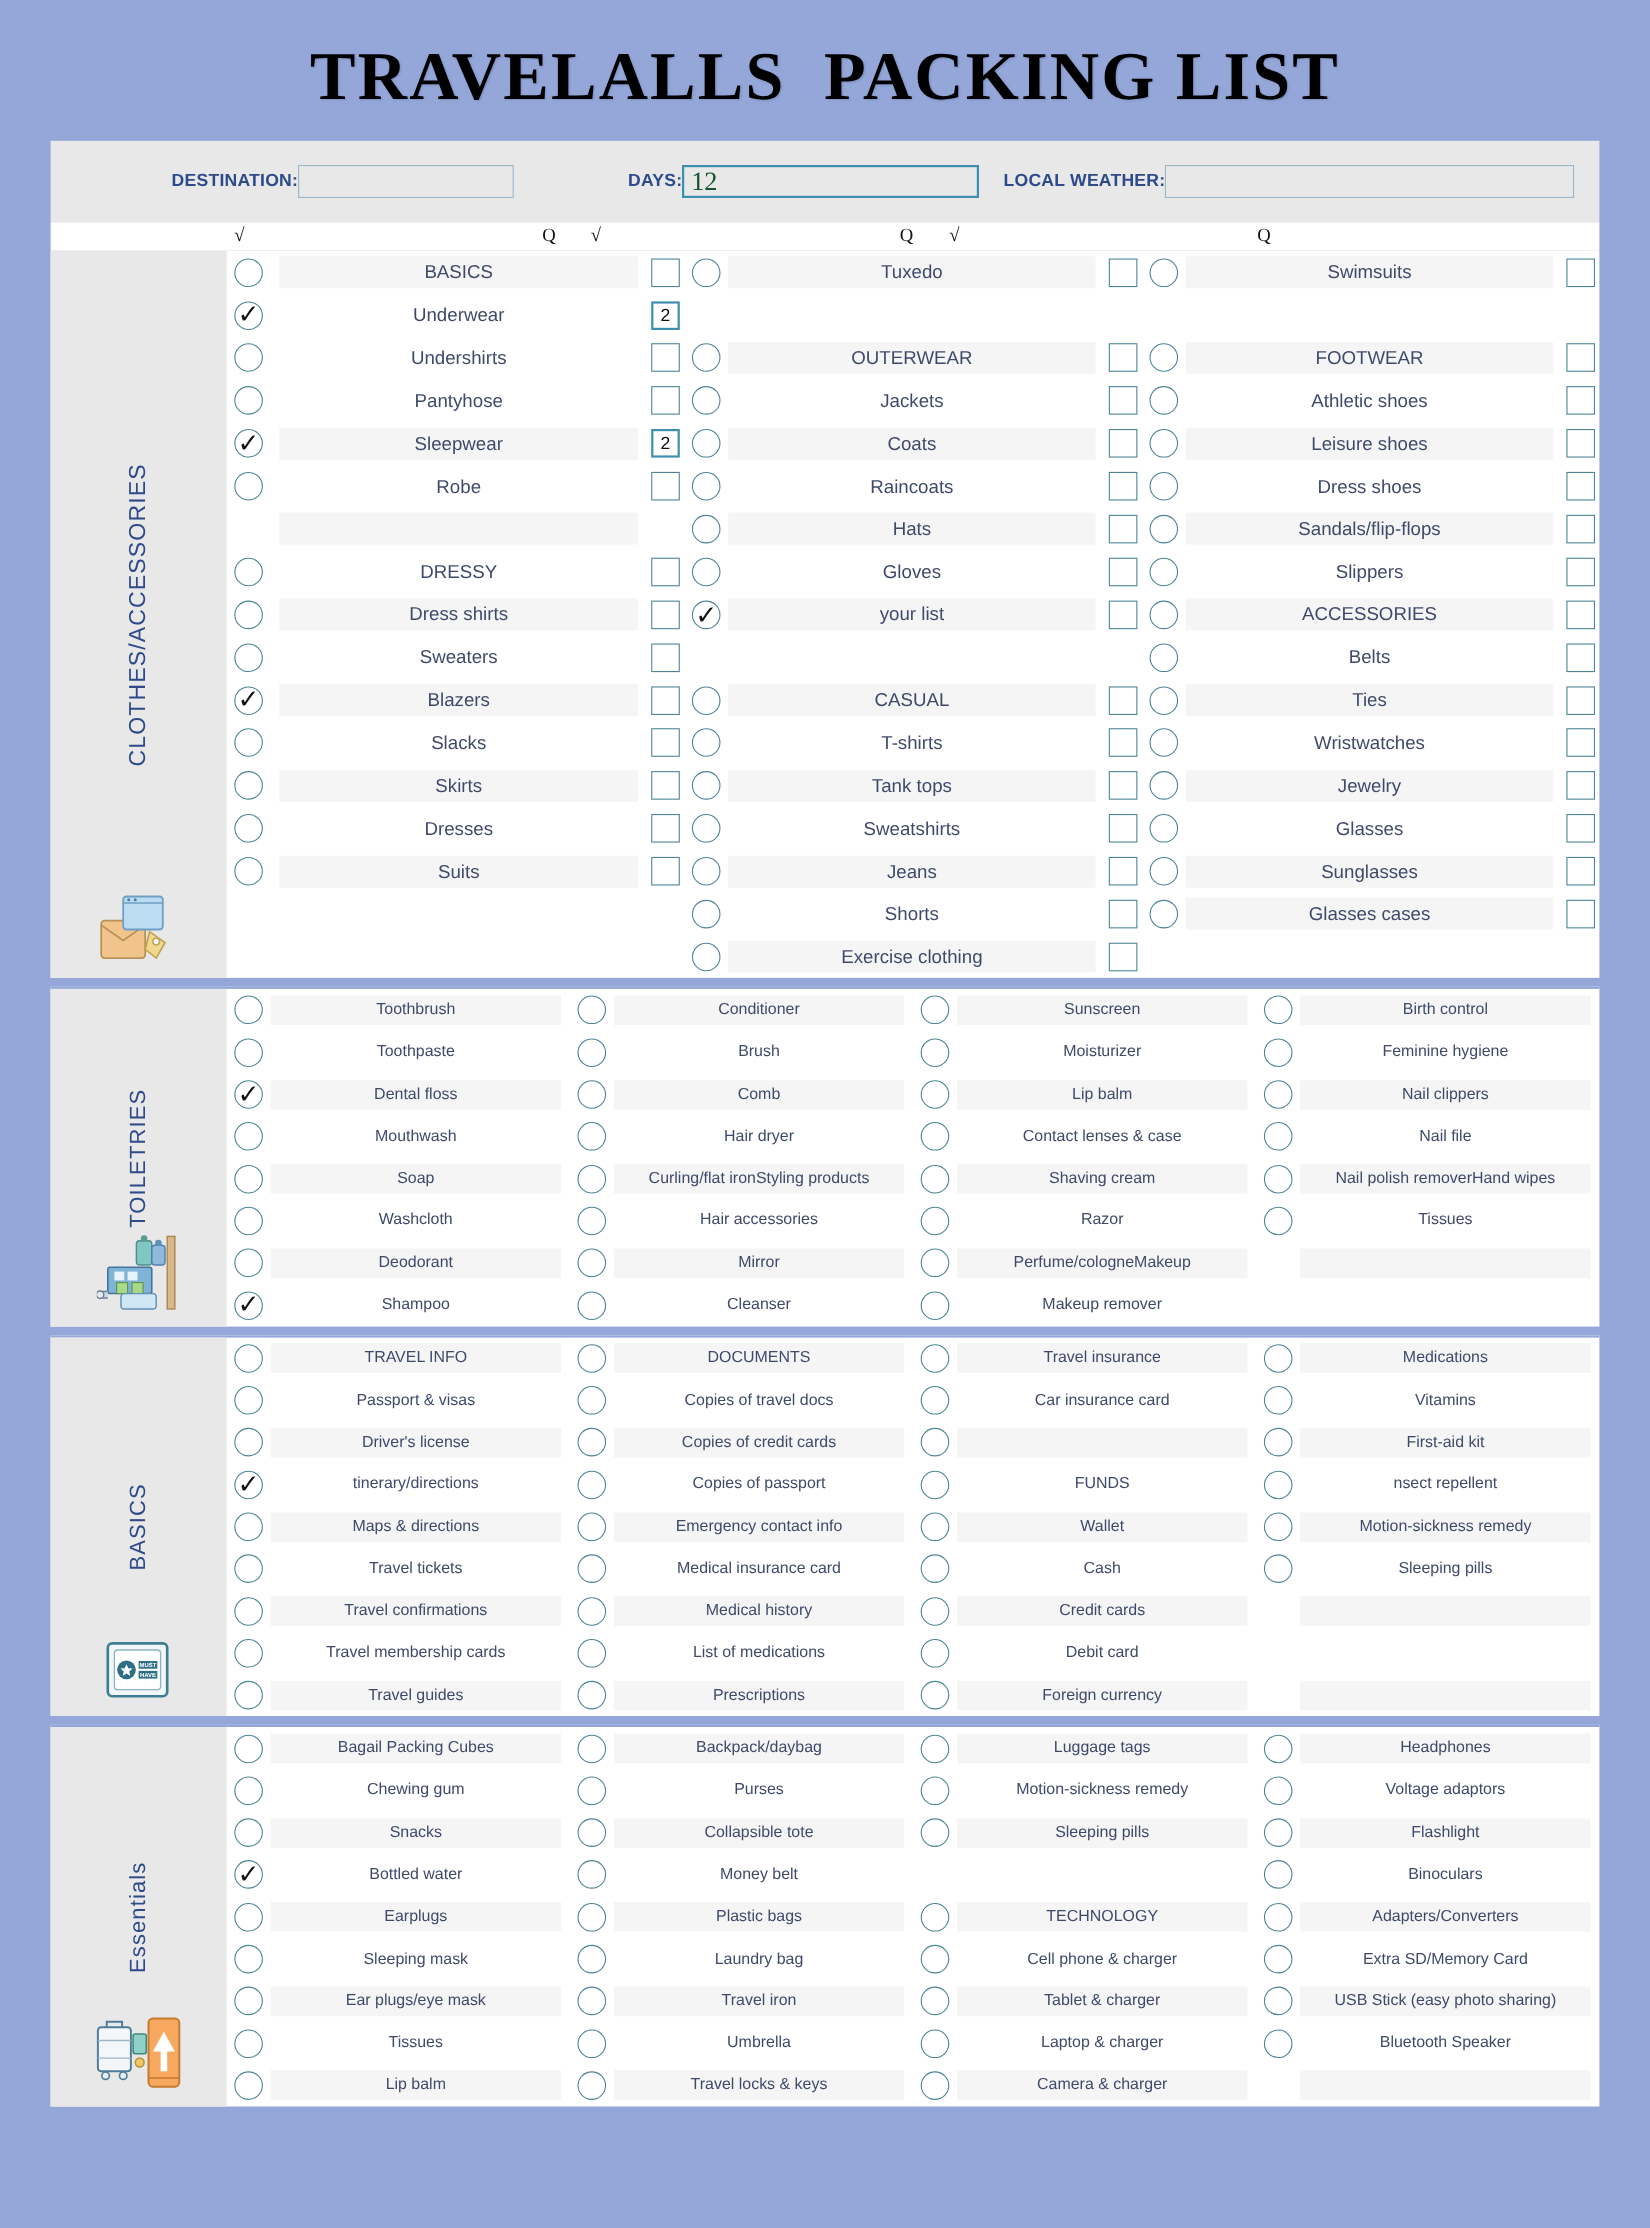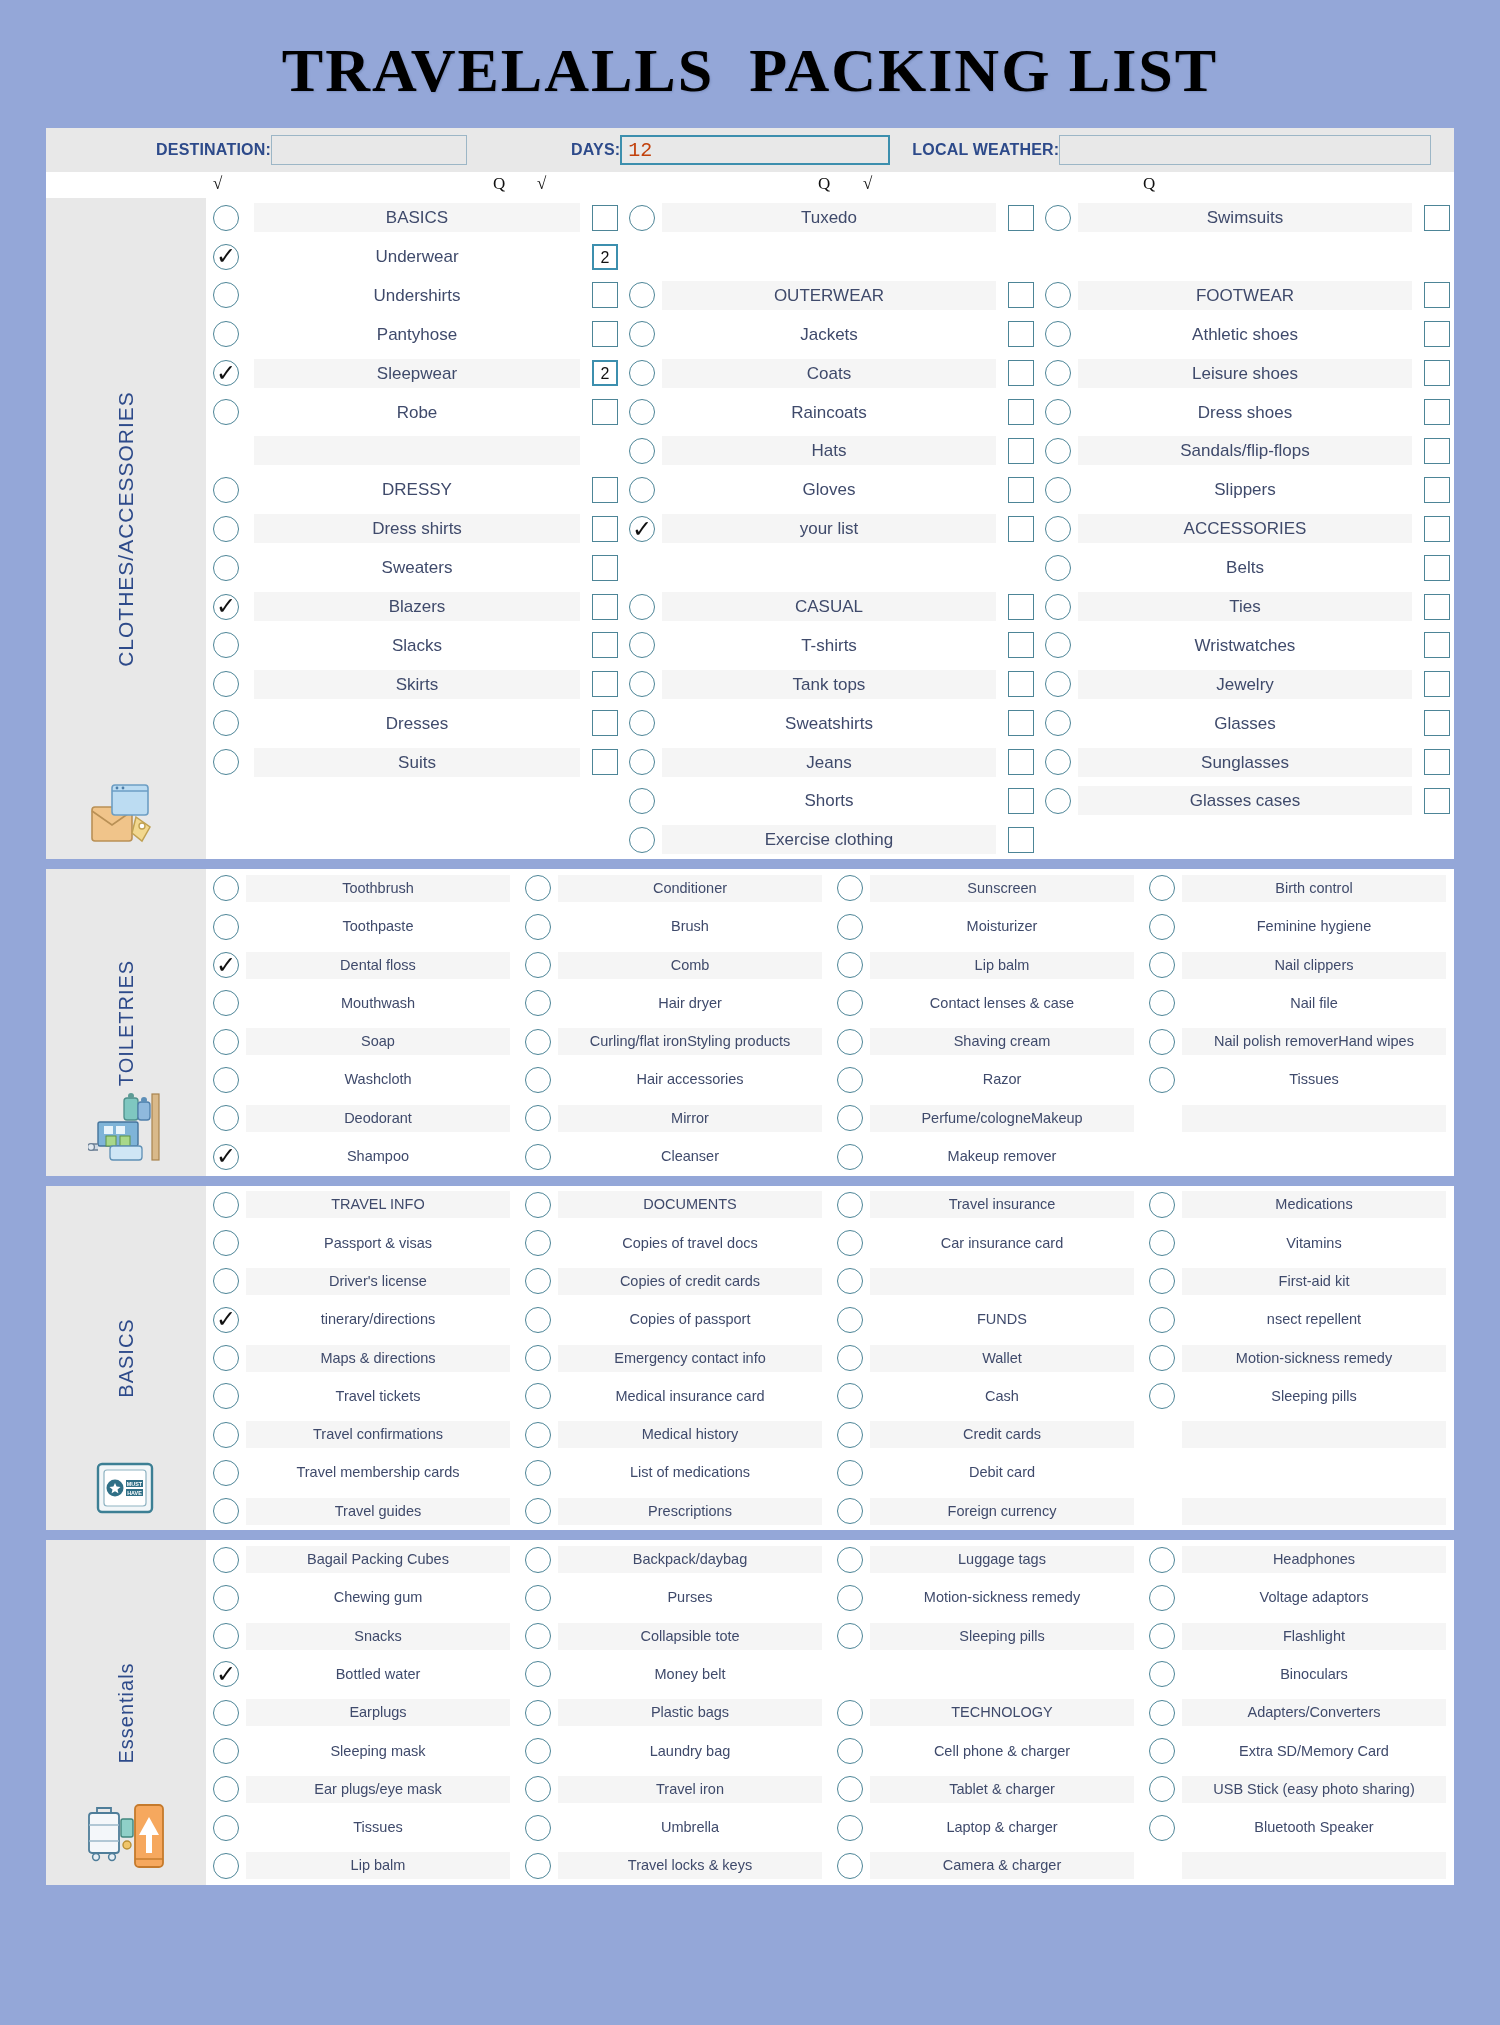--- a/index.html
+++ b/index.html
@@ -25,35 +25,35 @@
     text-shadow: 1px 1px 2px rgba(80,100,150,.35);
     white-space: pre;
   }
 
   
   .sheet { margin: 24px 46px 0 46px; }
 
   
   .formbar {
     background: #e8e8e8;
-    height: 44px;
+    height: 74px;
     display: flex;
     align-items: center;
     padding: 0 10px;
   }
   .fb-label {
     color: #2d4a8a; font-weight: bold; font-size: 16px;
     letter-spacing: .2px; white-space: nowrap;
   }
   .fb-input {
     height: 30px; background: #e8e8e8;
     border: 1px solid #9cb6c6;
-    font-size: 20px; color: #c2410c;
+    font-size: 24px; color: #14532d;
     padding: 0 6px; line-height: 28px;
-    font-family: Liberation Mono, monospace;
+    font-family: Liberation Serif, serif;
   }
   .fb-input.focused { border: 2px solid #3c8fae; }
   .fb-g1 { margin-left: 100px; display: flex; align-items: center; }
   .fb-g1 .fb-input { width: 196px; }
   .fb-g2 { margin-left: 104px; display: flex; align-items: center; }
   .fb-g2 .fb-input { width: 270px; }
   .fb-g3 { margin-left: 22px; display: flex; align-items: center; }
   .fb-g3 .fb-input { width: 372px; }
 
   

